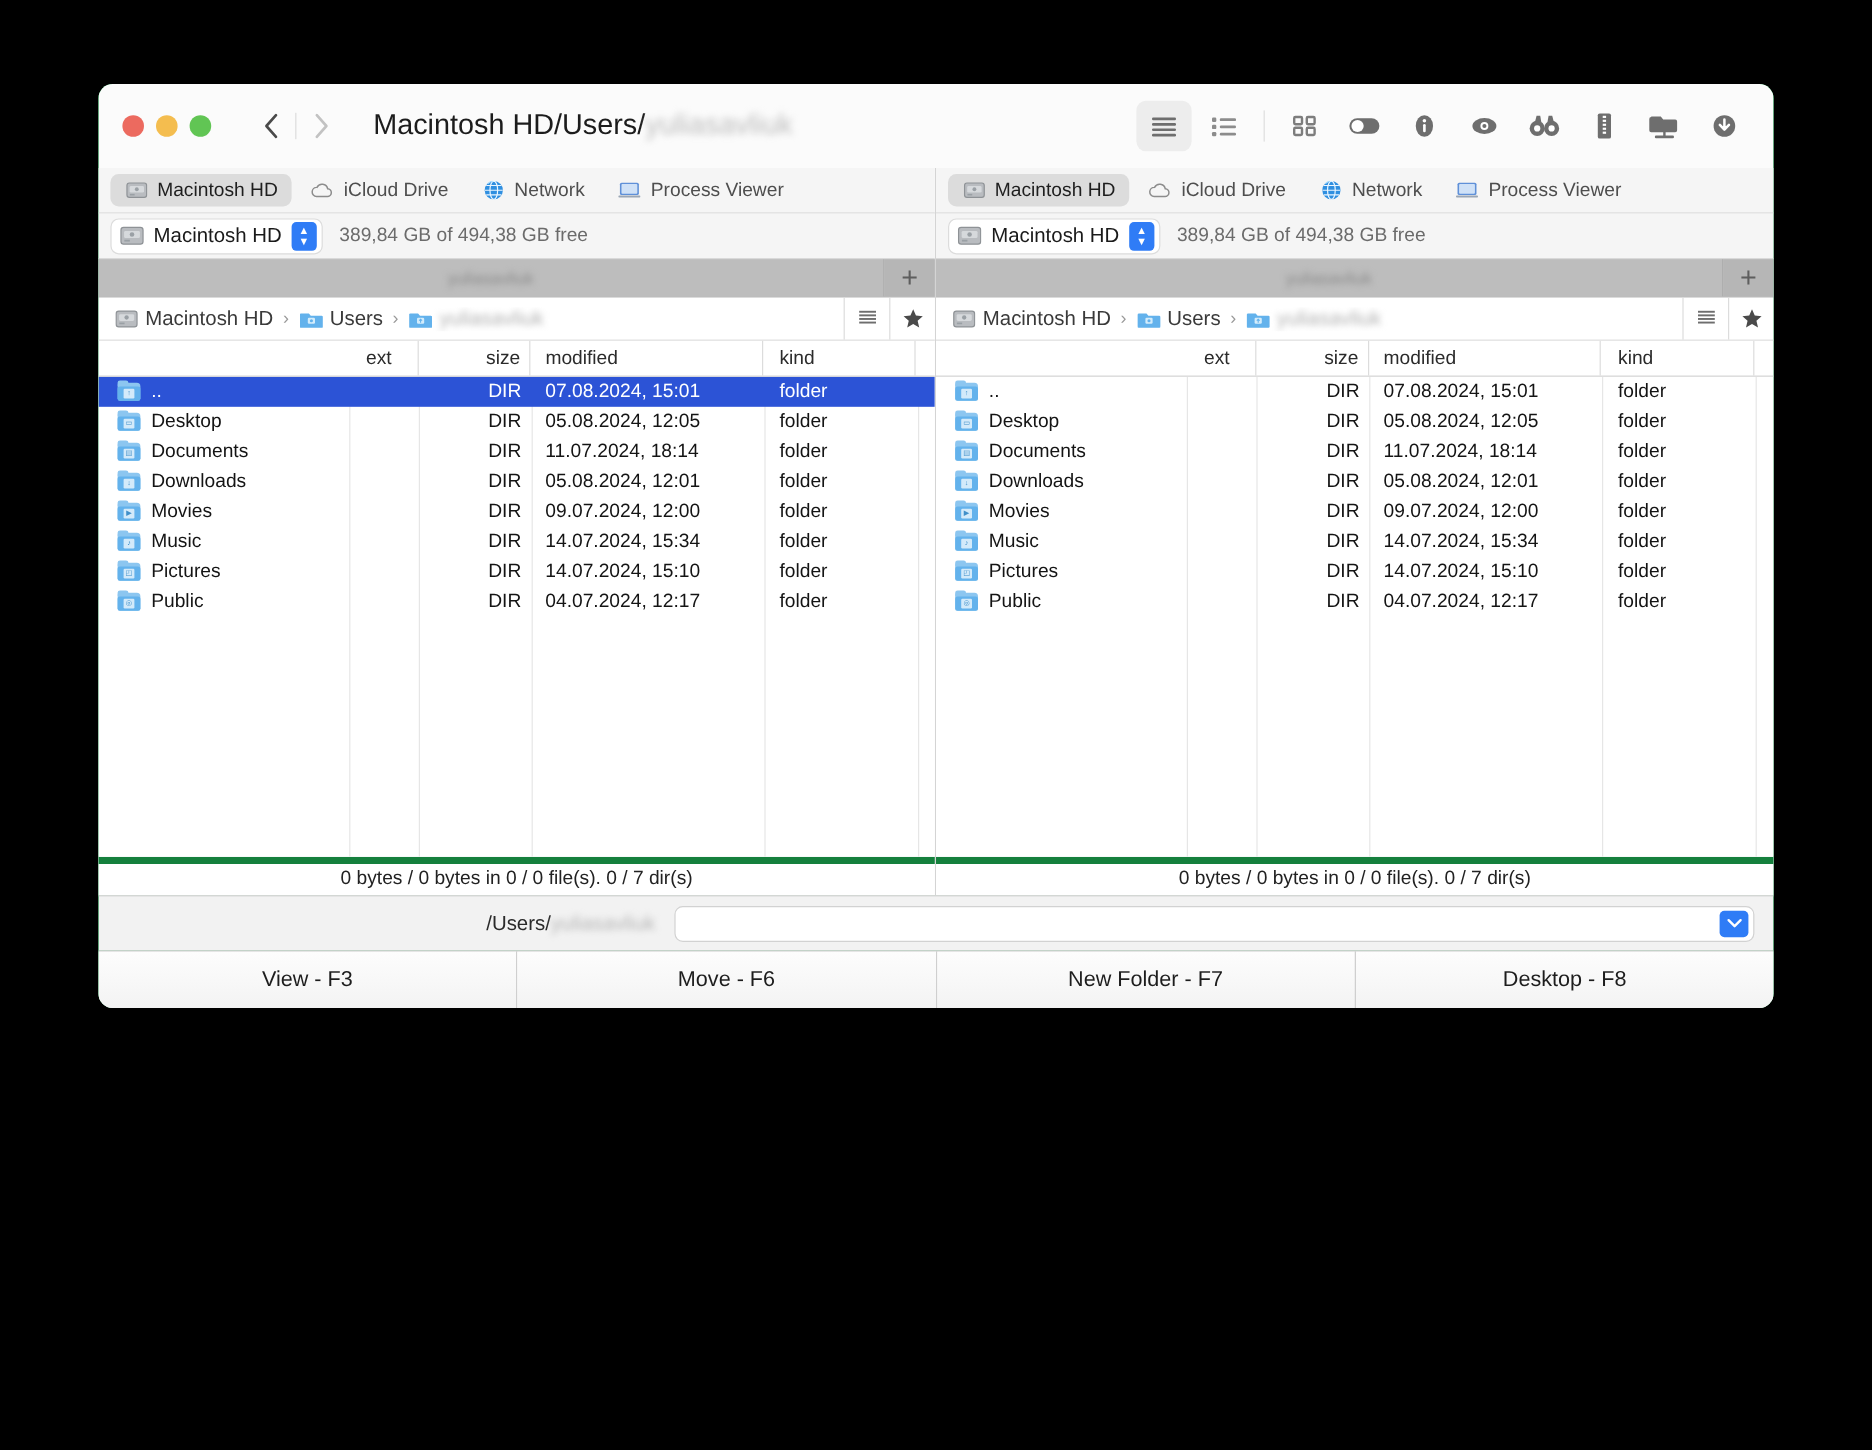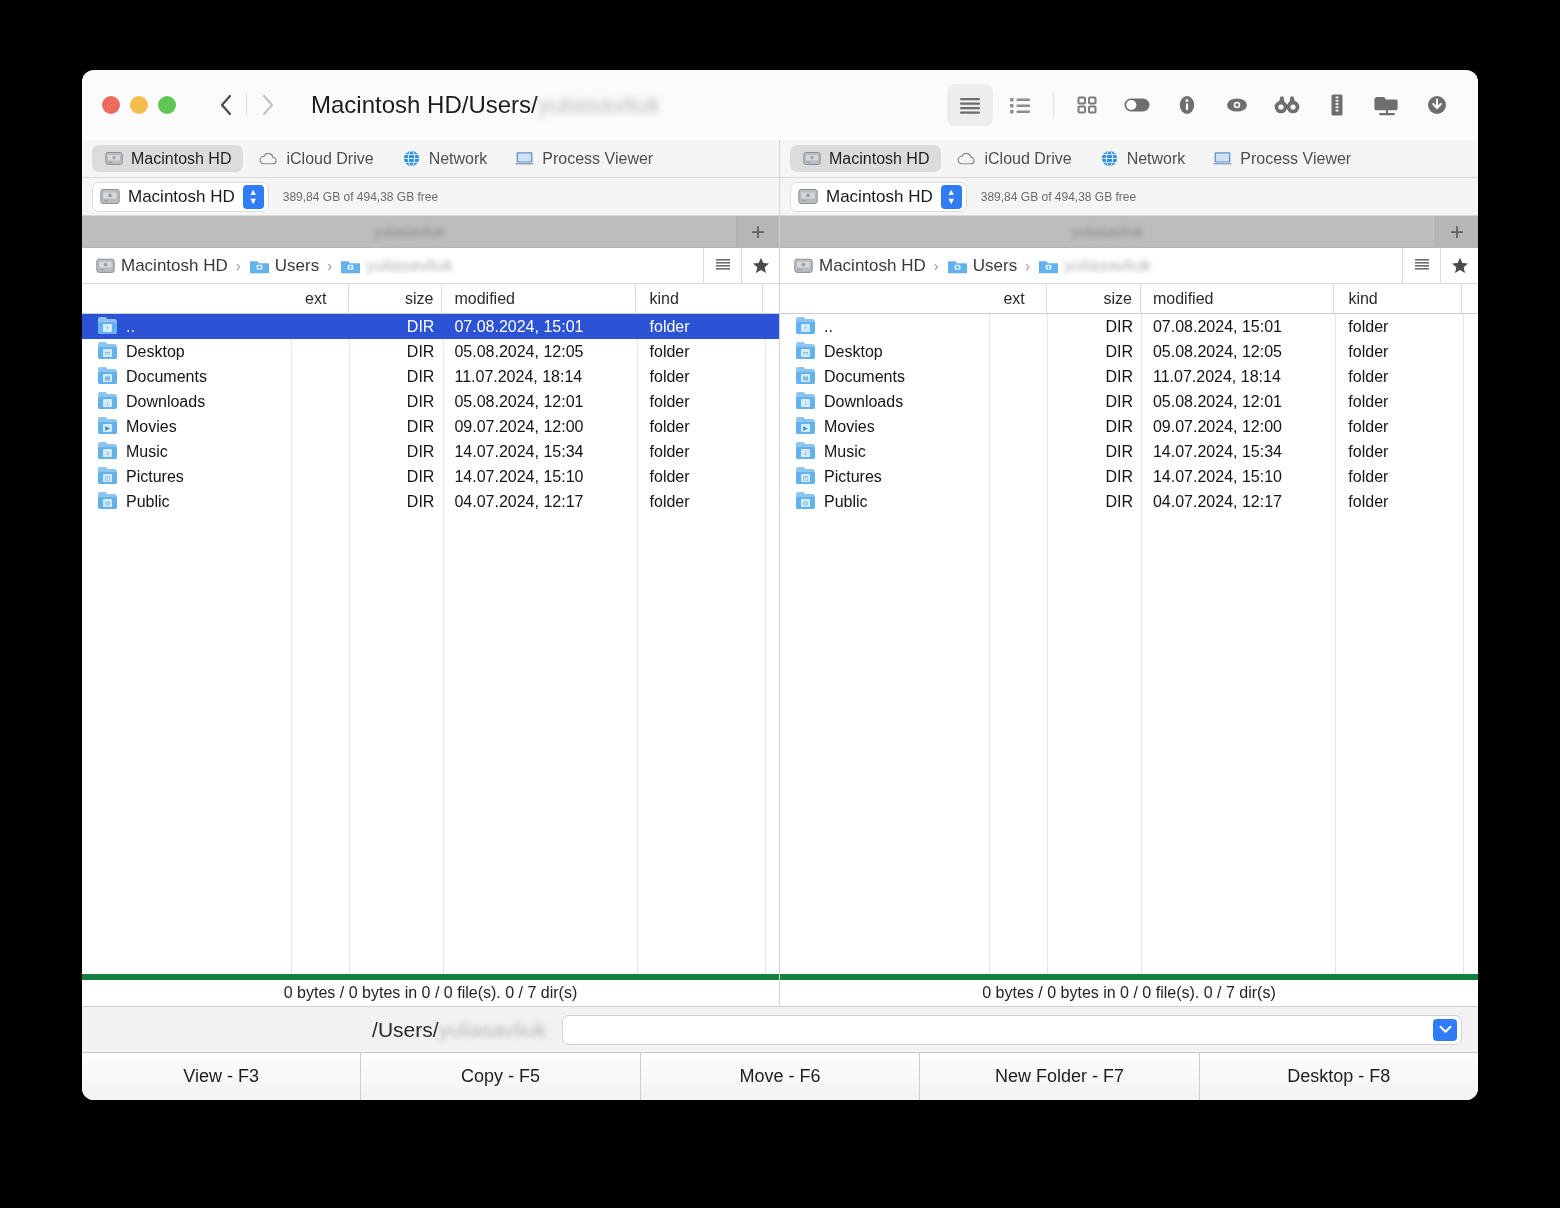--- a/index.html
+++ b/index.html
@@ -5,21 +5,21 @@
   * { box-sizing: border-box; margin: 0; padding: 0; }
   html, body {
     width: 1560px; height: 1208px;
     background: #000;
     font-family: "Liberation Sans", sans-serif;
     overflow: hidden;
   }
   .window {
     position: absolute;
     left: 82px; top: 70px;
-    width: 1396px; height: 1030px;
+    width: 1396px; height: 770px;
     background: #22c55e;
     border-radius: 12px;
     overflow: hidden;
     display: flex;
     flex-direction: column;
   }
 
   
   .titlebar {
     height: 70px;
@@ -129,21 +129,21 @@
   }
   .driveselect .dname { font-size: 17px; color: #1a1a1a; font-weight: 500; }
   .stepper {
     width: 21px; height: 24px;
     background: #2f7cf6;
     border-radius: 4px;
     display: flex; flex-direction: column;
     align-items: center; justify-content: center;
     color: #fff; font-size: 9px; line-height: 9px;
   }
-  .freetext { font-size: 12px; color: #6b6b6b; }
+  .freetext { font-size: 16px; color: #6b6b6b; }
 
   
   .foldertabs {
     height: 32px;
     background: #c8c8c8;
     display: flex; align-items: stretch;
     flex: 0 0 auto;
     border-bottom: 1px solid #b3b3b3;
   }
   .foldertab {
@@ -291,21 +291,21 @@
   
   .cmdrow {
     height: 46px;
     background: #f2f2f2;
     border-top: 1px solid #d2d2d2;
     display: flex; align-items: center;
     padding: 0 16px;
     flex: 0 0 auto;
   }
   .cmdpath {
-    font-size: 21px; color: #2a2a2a;
+    font-size: 17px; color: #2a2a2a;
     margin-left: auto;
     white-space: nowrap;
   }
   .cmdpath .blurred { filter: blur(2.8px); color: #b6b6b6; }
   .cmdinput {
     flex: 0 0 auto;
     width: 900px;
     height: 30px;
     margin-left: 16px; margin-right: 0;
     background: #fff;
@@ -1028,19 +1028,18 @@
       <div class="cmdchev">
         <svg width="13" height="9" viewBox="0 0 13 9">
             <path d="M1.5 1.8 L6.5 6.8 L11.5 1.8" stroke="#fff" stroke-width="2" fill="none" stroke-linecap="round" stroke-linejoin="round"></path>
           </svg>
       </div>
     </div>
   </div>
 
   <div class="fnbar">
     <div class="fnbtn">View - F3</div>
-    <div class="fnbtn">Copy - F5</div>
     <div class="fnbtn">Move - F6</div>
     <div class="fnbtn">New Folder - F7</div>
     <div class="fnbtn">Desktop - F8</div>
   </div>
 
 </div>
 
 </body></html>

